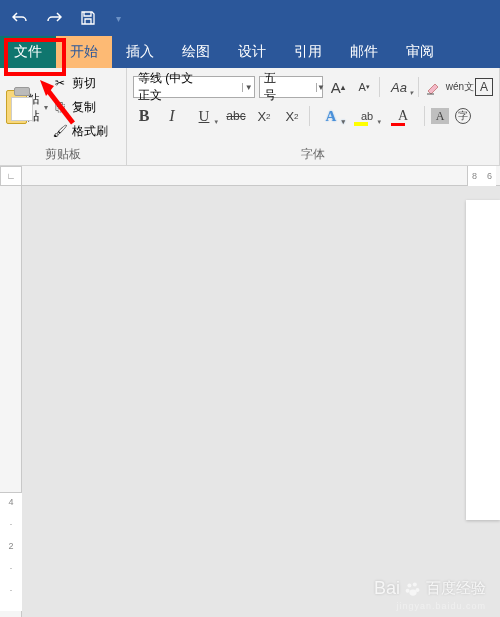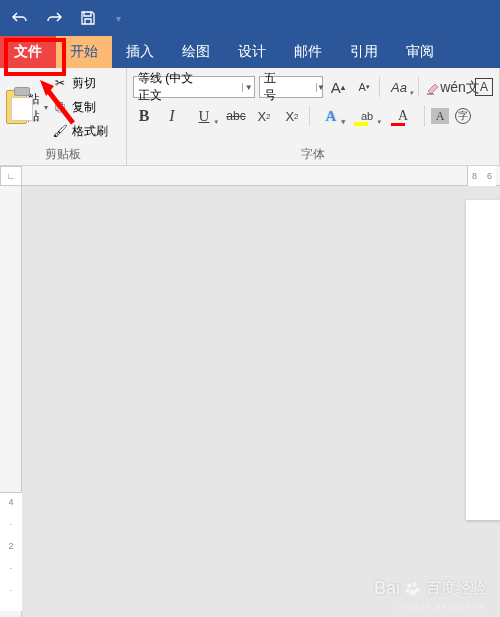--- a/index.html
+++ b/index.html
@@ -4,21 +4,21 @@
 <style>
 * { margin: 0; padding: 0; box-sizing: border-box; font-family: "Microsoft YaHei", sans-serif; }
 body { width: 500px; height: 617px; background: #e6e6e6; overflow: hidden; position: relative; }
 
 .titlebar { height: 36px; background: #2b579a; display: flex; align-items: center; padding: 0 8px; gap: 10px; }
 .qat-btn { width: 24px; height: 24px; display: flex; align-items: center; justify-content: center; color: #fff; cursor: pointer; }
 .qat-sep { color: #6c91c5; font-size: 10px; margin-left: 6px; }
 
 .tabbar { height: 32px; background: #2b579a; display: flex; align-items: stretch; position: relative; }
 .tab { padding: 0 14px; display: flex; align-items: center; color: #fff; font-size: 14px; cursor: pointer; white-space: nowrap; }
-.tab.file { background: #ef4444; position: relative; font-weight: bold; }
+.tab.file { background: #0f766e; position: relative; }
 .tab.active { background: #fdba74; color: #2b579a; }
 .red-box { position: absolute; left: 4px; top: 38px; width: 62px; height: 38px; border: 4px solid #ff0000; pointer-events: none; z-index: 50; }
 
 .ribbon { height: 98px; background: #f3f3f3; border-bottom: 1px solid #d4d4d4; display: flex; }
 .group { border-right: 1px solid #d4d4d4; padding: 2px 6px 0 6px; display: flex; flex-direction: column; position: relative; }
 .group-label { font-size: 12px; color: #666; text-align: center; padding: 3px 0 2px 0; margin-top: auto; position: relative; }
 
 .clip-body { display: flex; flex: 1; }
 .paste-big { width: 42px; display: flex; flex-direction: row; align-items: center; justify-content: flex-start; padding-top: 2px; cursor: pointer; }
 .paste-icon { width: 30px; height: 34px; background: #f8d77a; border: 1px solid #c9a227; border-radius: 2px; position: relative; margin-bottom: 2px; }
@@ -38,21 +38,21 @@
 .combo-arrow { width: 14px; border-left: 1px solid #ababab; text-align: center; font-size: 8px; color: #555; }
 .font-combo { width: 122px; }
 .size-combo { width: 64px; }
 .btn { width: 22px; height: 22px; display: flex; align-items: center; justify-content: center; font-size: 14px; cursor: pointer; color: #424242; }
 .btn-drop { width: 30px; position: relative; }
 .btn-drop::after { content: "▾"; font-size: 7px; position: absolute; right: 1px; bottom: 1px; color: #666; }
 .sep-v { width: 1px; height: 20px; background: #d4d4d4; }
 .grow-a { font-size: 15px; } .grow-a sup { font-size: 9px; }
 .shrink-a { font-size: 11px; } .shrink-a sup { font-size: 7px; }
 .change-case { font-size: 13px; font-style: italic; }
-.ruby { font-size: 14px; line-height: 8px; text-align: left; color: #404040; }
+.ruby { font-size: 10px; line-height: 8px; text-align: left; color: #404040; }
 .char-border { border: 1px solid #424242; width: 18px; height: 18px; font-size: 12px; }
 .clear-fmt { position: relative; }
 .clear-fmt svg { position: absolute; }
 .bold { font-weight: bold; font-family: "Times New Roman", serif; font-size: 16px; }
 .italic { font-style: italic; font-family: "Times New Roman", serif; font-size: 16px; }
 .underline { text-decoration: underline; font-family: "Times New Roman", serif; font-size: 15px; }
 .strike { text-decoration: line-through; font-size: 12px; }
 .subsup { font-family: "Times New Roman", serif; font-size: 13px; }
 .text-effect { font-family: "Times New Roman", serif; font-weight: bold; font-size: 15px; color: #4a90d9; text-shadow: 0 0 2px #9cc3e8; }
 .highlight { position: relative; font-size: 11px; }
@@ -98,22 +98,22 @@
   </div>
   <div class="qat-sep">▾</div>
 </div>
 
 <div class="tabbar">
   <div class="tab file">文件</div>
   <div class="tab active">开始</div>
   <div class="tab">插入</div>
   <div class="tab">绘图</div>
   <div class="tab">设计</div>
+  <div class="tab">引用</div>
   <div class="tab">邮件</div>
-  <div class="tab">引用</div>
   <div class="tab">审阅</div>
 </div>
 
 <div class="red-box"></div>
 
 <svg class="arrow-annotation" width="40" height="50" viewBox="0 0 40 50">
   <path d="M35 45 L8 10" stroke="#ff0000" stroke-width="5"></path>
   <path d="M2 2 L16 8 L8 18 Z" fill="#ff0000"></path>
 </svg>
 

